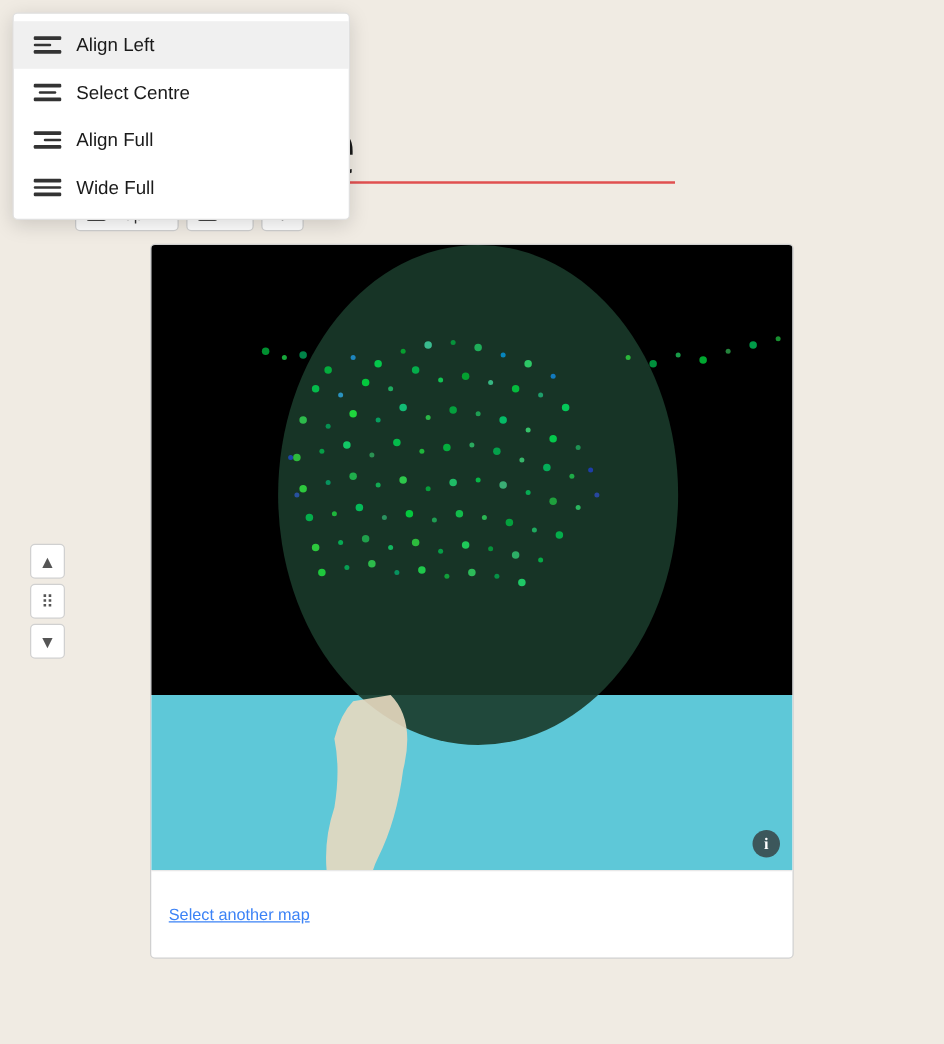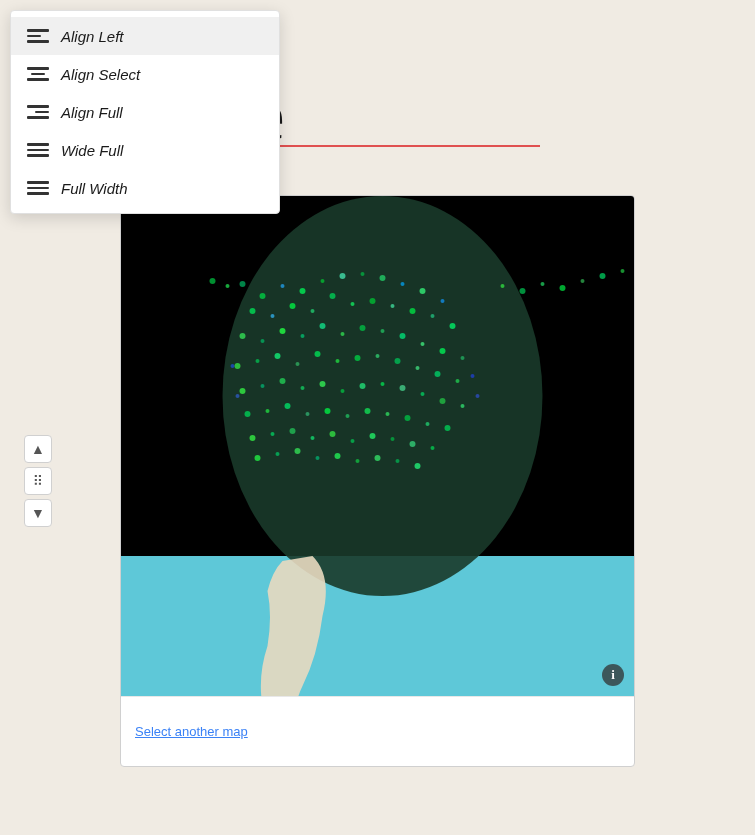--- a/index.html
+++ b/index.html
@@ -37,21 +37,20 @@
       position: absolute;
       top: 10px;
       left: 10px;
       background: #fff;
       border: 1px solid #e0e0e0;
       border-radius: 4px;
       box-shadow: 0 4px 16px rgba(0,0,0,0.15);
       width: 270px;
       z-index: 100;
       padding: 6px 0;
-      font-style: italic;
     }
     .dropdown-item {
       display: flex;
       align-items: center;
       padding: 10px 16px;
       cursor: pointer;
       font-size: 15px;
       color: #1a1a1a;
       gap: 12px;
     }
@@ -211,49 +210,41 @@
     </div>
     <span>Align Left</span>
   </div>
 
   <div class="dropdown-item">
     <div class="menu-icon icon-align-centre">
       <div class="line"></div>
       <div class="line"></div>
       <div class="line"></div>
     </div>
-    <span>Align Select</span>
+    <span>Select Centre</span>
   </div>
 
   <div class="dropdown-item">
     <div class="menu-icon icon-align-right">
       <div class="line"></div>
       <div class="line"></div>
       <div class="line"></div>
     </div>
     <span>Align Full</span>
   </div>
 
   <div class="dropdown-item">
     <div class="menu-icon icon-wide-width">
       <div class="line"></div>
       <div class="line"></div>
       <div class="line"></div>
     </div>
     <span>Wide Full</span>
   </div>
 
-  <div class="dropdown-item">
-    <div class="menu-icon icon-full-width">
-      <div class="line"></div>
-      <div class="line"></div>
-      <div class="line"></div>
-    </div>
-    <span>Full Width</span>
-  </div>
 </div>
 
 <div class="title-area">
   <div style="height:60px;"></div>
   <h1 class="page-title">xample</h1>
   <div class="title-underline"></div>
 </div>
 
 <div class="block-toolbar">
   <button class="toolbar-btn">

